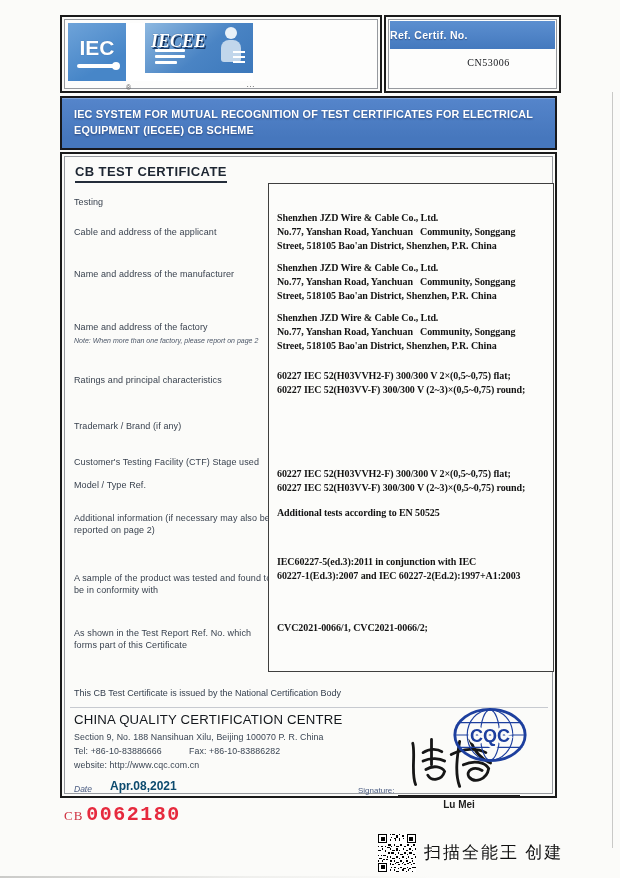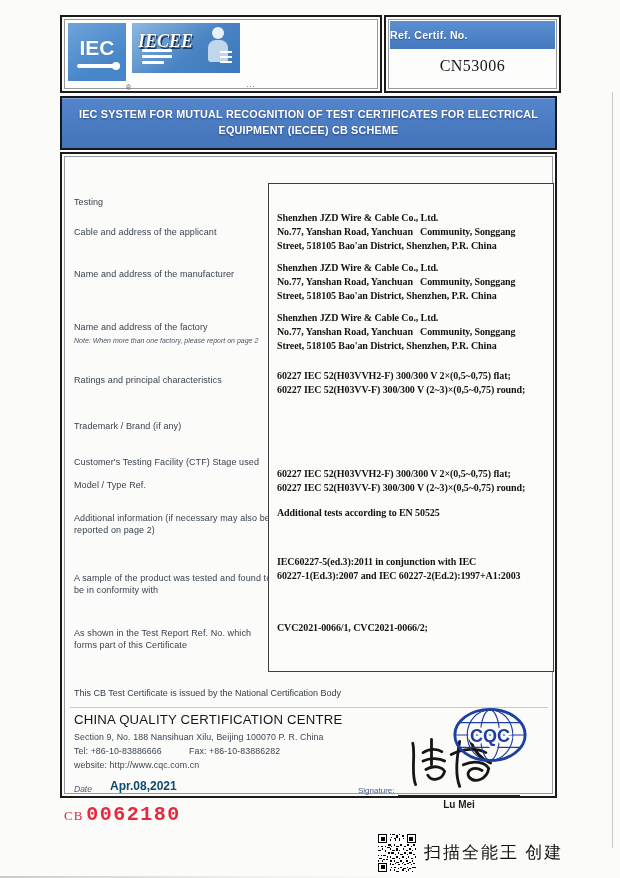--- a/index.html
+++ b/index.html
@@ -6,21 +6,21 @@
   .page{position:relative;width:620px;height:878px;background:#fbfbf9;
         font-family:"Liberation Sans",sans-serif;overflow:hidden;}
   .edge-right{position:absolute;right:7px;top:92px;bottom:30px;width:1px;background:#c9c9c7;}
   .edge-bottom{position:absolute;left:0;bottom:0;height:2px;width:100%;background:linear-gradient(90deg,#9a9a98,#e4e4e2 40%,transparent 70%);opacity:.5;}
 
   
   .dbox{border:2px solid #1a1a1a;box-shadow:inset 0 0 0 2px #fbfbf9, inset 0 0 0 3px #96999e;}
 
   
   .logo-box{position:absolute;left:60px;top:15px;width:318px;height:74px;background:#fdfdfc;}
-  .logo-panel{position:absolute;left:6px;top:6px;height:58px;display:flex;gap:6px;background:#fff;}
+  .logo-panel{position:absolute;left:6px;top:6px;height:58px;display:flex;gap:19px;background:#fff;}
   .iec-square{width:58px;height:58px;background:linear-gradient(150deg,#6ea3d9,#4786c8 70%);
               display:flex;flex-direction:column;align-items:center;justify-content:center;}
   .iec-text{color:#fff;font-weight:900;font-size:21px;letter-spacing:0;line-height:1;text-shadow:0 0 1px #2a5a94;}
   .iec-bar{position:relative;width:40px;height:4px;background:#fff;border-radius:2px;margin-top:6px;}
   .iec-bar::after{content:"";position:absolute;right:-3px;top:-2px;width:8px;height:8px;border-radius:50%;background:#fff;}
   .iecee-square{position:relative;width:108px;height:50px;background:linear-gradient(140deg,#8db8e0 0%,#4a84c4 55%,#3c78bb 100%);overflow:hidden;}
   .iecee-text{position:absolute;left:6px;top:8px;color:#fff;font-weight:900;font-style:italic;font-size:18px;
               font-family:"Liberation Serif",serif;text-shadow:1.5px 1.5px 0 #173763, 0 0 1px #173763;}
   .iecee-head{position:absolute;right:16px;top:4px;width:12px;height:12px;border-radius:50%;background:#e9f1f8;}
   .iecee-body{position:absolute;right:12px;top:17px;width:20px;height:22px;border-radius:8px 8px 3px 3px;background:#d7e5f2;opacity:.85;}
@@ -32,28 +32,28 @@
   .iecee-sbars{position:absolute;right:8px;bottom:10px;}
   .iecee-sbars i{display:block;width:12px;height:2.5px;background:#fff;margin-top:2.5px;}
   .reg-mark{position:absolute;left:64px;bottom:0px;font-size:7px;color:#555;}
   .tm-mark{position:absolute;left:184px;bottom:2px;font-size:9px;color:#777;letter-spacing:1px;}
 
   
   .ref-box{position:absolute;left:384px;top:15px;width:173px;height:74px;background:#fdfdfc;}
   .ref-head{position:absolute;left:4px;top:4px;right:4px;height:28px;background:linear-gradient(180deg,#5c8fd0,#4479be);
             display:flex;align-items:center;justify-content:flex-start;}
   .ref-head-text{color:#fff;font-weight:700;font-size:10.5px;letter-spacing:.3px;text-shadow:0 1px 1px rgba(15,35,80,.5);}
-  .ref-value{position:absolute;left:0;top:40px;width:100%;text-align:center;
-             font-family:"Liberation Serif",serif;font-size:16px;color:#14161a;letter-spacing:.5px;}
+  .ref-value{position:absolute;left:16px;top:40px;width:100%;text-align:center;
+             font-family:"Liberation Serif",serif;font-size:10px;color:#14161a;letter-spacing:.5px;}
 
   
   .banner{position:absolute;left:60px;top:96px;width:497px;height:54px;background:linear-gradient(180deg,#5585cb,#4677bd 80%);
           border:2px solid #17181c;box-shadow:inset 0 1px 0 rgba(255,255,255,.25);box-sizing:border-box;}
   .banner-text{padding:8px 12px 0 12px;color:#fff;font-weight:700;font-size:10.8px;line-height:1.5;
-               letter-spacing:.2px;text-shadow:0 1px 2px rgba(10,25,70,.55);text-align:center;}
+               letter-spacing:.2px;text-shadow:0 1px 2px rgba(10,25,70,.55);}
 
   
   .main-box{position:absolute;left:60px;top:152px;width:497px;height:646px;box-sizing:border-box;background:#fbfbf9;}
   .cert-title{position:absolute;left:13px;top:10px;font-size:13px;font-weight:700;color:#1d2632;
               letter-spacing:.4px;border-bottom:2px solid #242d3a;padding-bottom:2px;}
   .flabel{position:absolute;left:12px;width:202px;font-size:9px;color:#39424f;line-height:1.35;letter-spacing:.1px;}
   .fnote{position:absolute;left:12px;width:210px;font-size:7px;color:#4c5768;font-style:italic;}
   .value-box{position:absolute;left:206px;top:29px;width:286px;height:489px;border:1.5px solid #3f3f3f;box-sizing:border-box;background:#fcfcfa;}
   .fvalue{position:absolute;left:8px;right:5px;font-family:"Liberation Serif",serif;font-weight:700;
           font-size:10px;color:#131313;line-height:1.42;white-space:pre-wrap;letter-spacing:-0.1px;}
@@ -114,20 +114,21 @@
       <span class="ref-head-text">Ref. Certif. No.</span>
     </div>
     <div class="ref-value">CN53006</div>
   </div>
 
   <div class="banner">
     <div class="banner-text">IEC SYSTEM FOR MUTUAL RECOGNITION OF TEST CERTIFICATES FOR ELECTRICAL EQUIPMENT (IECEE) CB SCHEME</div>
   </div>
 
   <div class="main-box dbox">
+    <div class="cert-title">CB TEST CERTIFICATE</div>
 
     <div class="flabel" style="top:42px">Testing</div>
     <div class="flabel" style="top:72px">Cable and address of the applicant</div>
     <div class="flabel" style="top:114px">Name and address of the manufacturer</div>
     <div class="flabel" style="top:167px">Name and address of the factory</div>
     <div class="fnote" style="top:183px">Note: When more than one factory, please report on page 2</div>
     <div class="flabel" style="top:220px">Ratings and principal characteristics</div>
     <div class="flabel" style="top:302px">Customer's Testing Facility (CTF) Stage used</div>
     <div class="flabel" style="top:266px">Trademark / Brand (if any)</div>
     <div class="flabel" style="top:325px">Model / Type Ref.</div>

